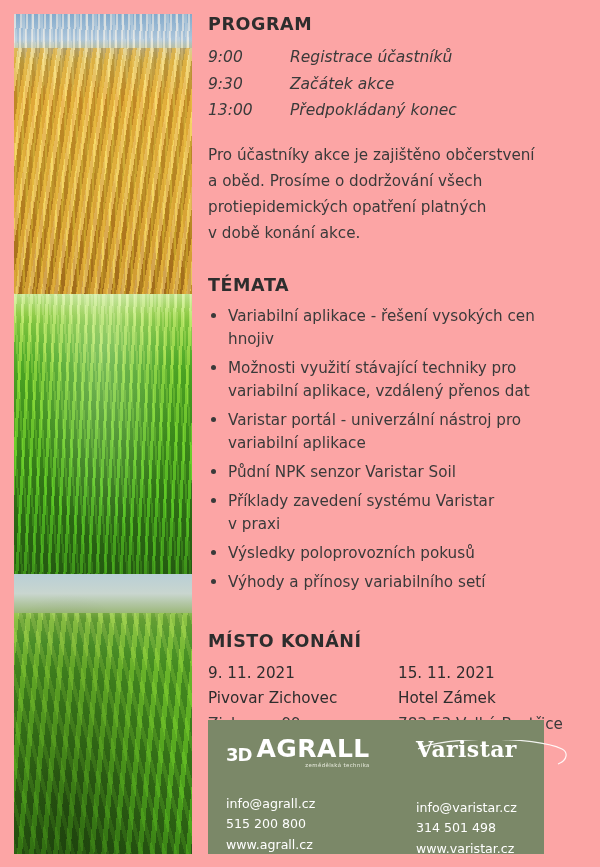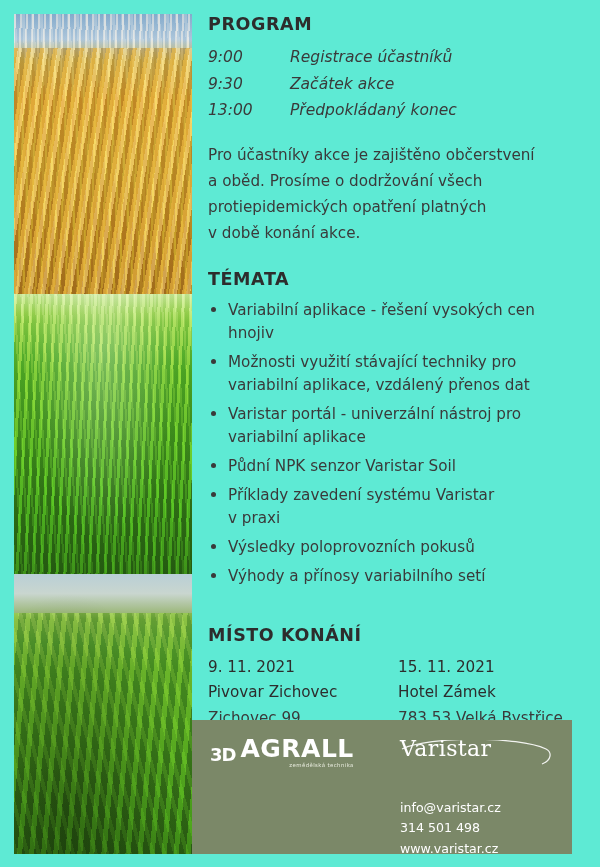--- a/index.html
+++ b/index.html
@@ -10,21 +10,21 @@
     width: 600px;
     height: 867px;
     background: #ffffff;
     font-family: "DejaVu Sans", sans-serif;
     overflow: hidden;
   }
   .page {
     position: relative;
     width: 600px;
     height: 867px;
-    background: #5eead4;
+    background: #fca5a5;
   }
 
   
   .photo-col {
     position: absolute;
     left: 14px;
     top: 14px;
     width: 178px;
     height: 840px;
     display: flex;
@@ -131,21 +131,21 @@
     width: 82px;
     flex: 0 0 82px;
   }
   .schedule-label {
     flex: 1 1 auto;
   }
   .note {
     font-size: 15.2px;
     color: #3a3a3a;
     line-height: 1.72;
-    margin: 0 0 22px 0;
+    margin: 0 0 28px 0;
   }
   .note div { white-space: nowrap; }
 
   ul.topics {
     list-style: none;
     margin: 0 0 36px 0;
     padding: 0;
   }
   ul.topics > li {
     position: relative;
@@ -182,23 +182,23 @@
     line-height: 1.70;
   }
   .venue .date, .venue .place {
     font-weight: normal;
     color: #2d2d2d;
   }
 
   
   .footer {
     position: absolute;
-    left: 192px;
+    left: 208px;
     top: 720px;
-    width: 380px;
+    width: 336px;
     height: 134px;
     background: #7b8868;
     color: #ffffff;
   }
   .footer-inner {
     display: flex;
     height: 100%;
   }
   .footer-col {
     width: 190px;
@@ -249,20 +249,21 @@
   .logo-varistar {
     position: relative;
     height: 34px;
   }
   .logo-varistar .word {
     font-size: 22px;
     letter-spacing: 0.4px;
     color: #ffffff;
     line-height: 1;
     font-family: "DejaVu Serif", serif;
+    font-weight: bold;
   }
   .logo-varistar .swoosh {
     position: absolute;
     left: 0;
     top: 2px;
     width: 156px;
     height: 28px;
     pointer-events: none;
   }
 </style>
@@ -354,20 +355,25 @@
   <div class="footer">
     <div class="footer-inner">
 
       <div class="footer-col">
         <div class="logo-agrall">
           <span class="mark">3D</span>
           <span class="wordwrap">
             <span class="word">AGRALL</span>
             <div class="tagline">zemědělská technika</div>
           </span>
+        </div>
+        <div class="footer-contact">
+          <div>info@agrall.cz</div>
+          <div>515 200 800</div>
+          <div>www.agrall.cz</div>
         </div>
       </div>
 
       <div class="footer-col">
         <div class="logo-varistar">
           <svg class="swoosh" viewBox="0 0 156 28">
             <path d="M2 9 C 30 -4, 118 -4, 146 9 C 152 12, 152 20, 142 24" fill="none" stroke="#ffffff" stroke-width="1.2" opacity="0.9"></path>
           </svg>
           <span class="word">Varistar</span>
         </div>

